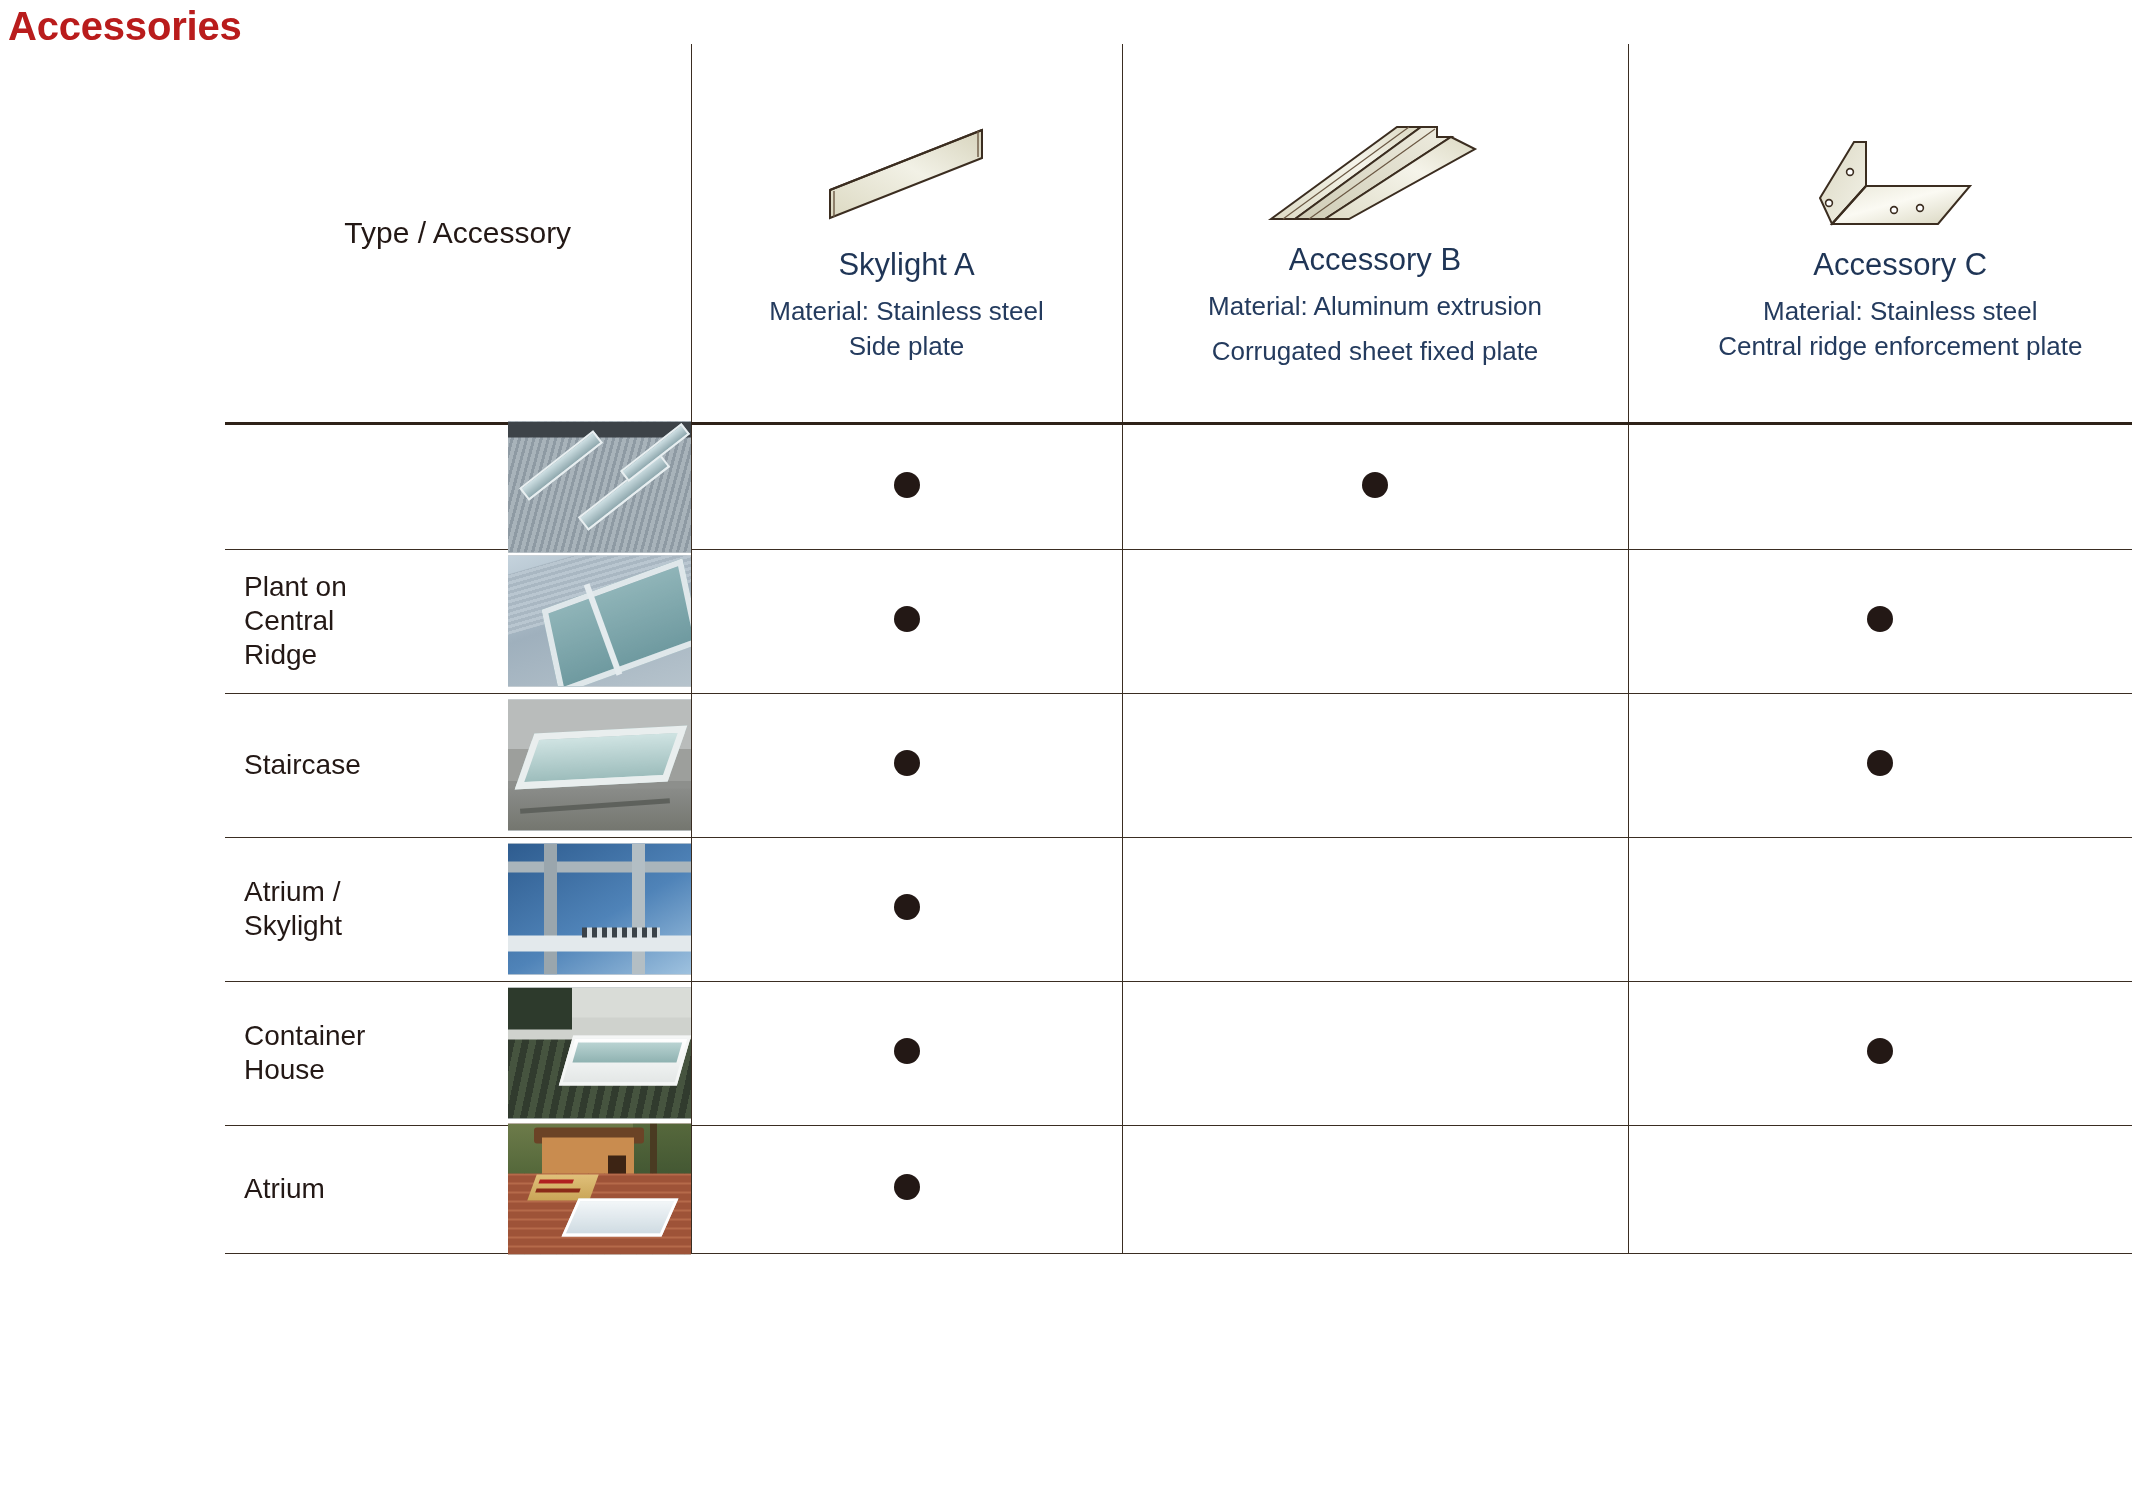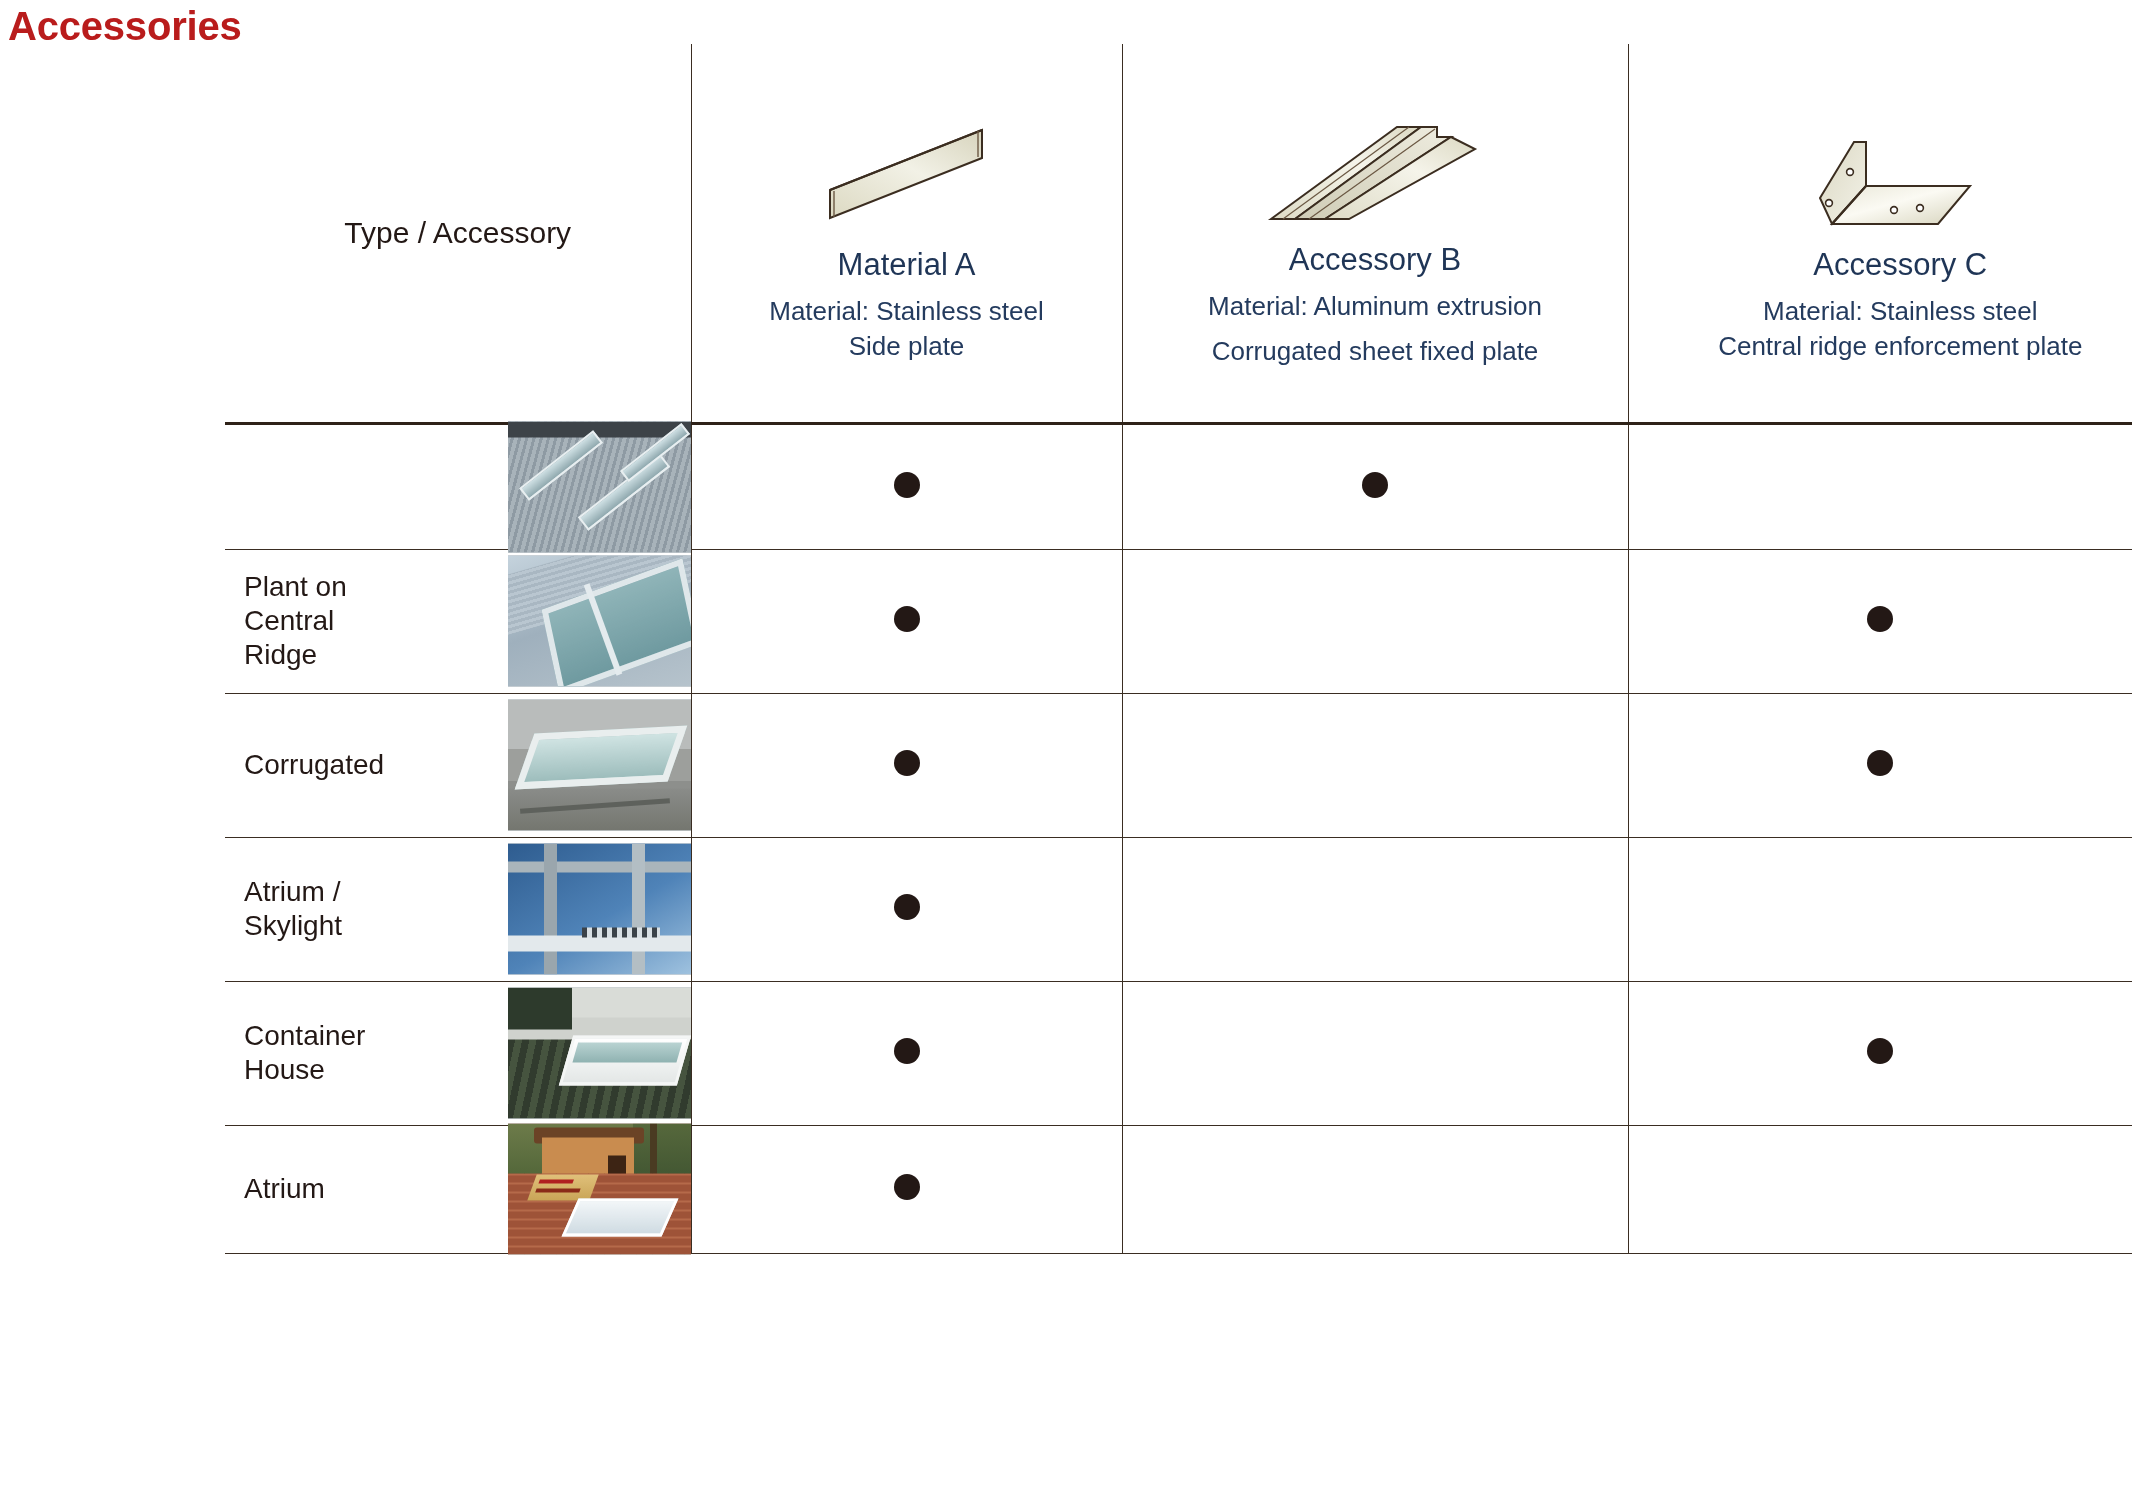--- a/index.html
+++ b/index.html
@@ -264,21 +264,21 @@
                     <stop offset="55%" stop-color="#f2f1e6"></stop>
                     <stop offset="100%" stop-color="#d7d4bd"></stop>
                   </linearGradient>
                 </defs>
                 <polygon points="8,98 8,70 160,10 160,38" fill="url(#gA)" stroke="#3b2d20" stroke-width="2"></polygon>
                 <line x1="8" y1="70" x2="160" y2="10" stroke="#3b2d20" stroke-width="2"></line>
                 <line x1="12" y1="97" x2="12" y2="71" stroke="#6b5843" stroke-width="1.4"></line>
                 <line x1="156" y1="37" x2="156" y2="11" stroke="#6b5843" stroke-width="1.4"></line>
               </svg>
             </div>
-            <div class="acc-name">Material A</div>
+            <div class="acc-name">Skylight A</div>
             <div class="acc-mat">Material: Stainless steel</div>
             <div class="acc-mat" style="margin-top:0">Side plate</div>
           </div>
         </td>
 
         <td class="hdr-cell hdr-acc">
           <div class="hdr-inner">
             <div class="hdr-illus">
               <svg width="220" height="110" viewBox="0 0 220 110">
                 <defs>
@@ -369,21 +369,21 @@
           </div>
         </td>
         <td class="cell-mark"><span class="dot"></span></td>
         <td class="cell-mark"></td>
         <td class="cell-mark last"><span class="dot"></span></td>
       </tr>
 
       <tr class="body-row">
         <td class="cell-type">
           <div class="type-inner">
-            <div class="type-label">Corrugated</div>
+            <div class="type-label">Staircase</div>
             <div class="thumb">
               <div class="ph ph-stair">
                 <div class="ground"></div>
                   <div class="crack"></div>
                   <div class="box"></div>
               </div>
             </div>
           </div>
         </td>
         <td class="cell-mark"><span class="dot"></span></td>

